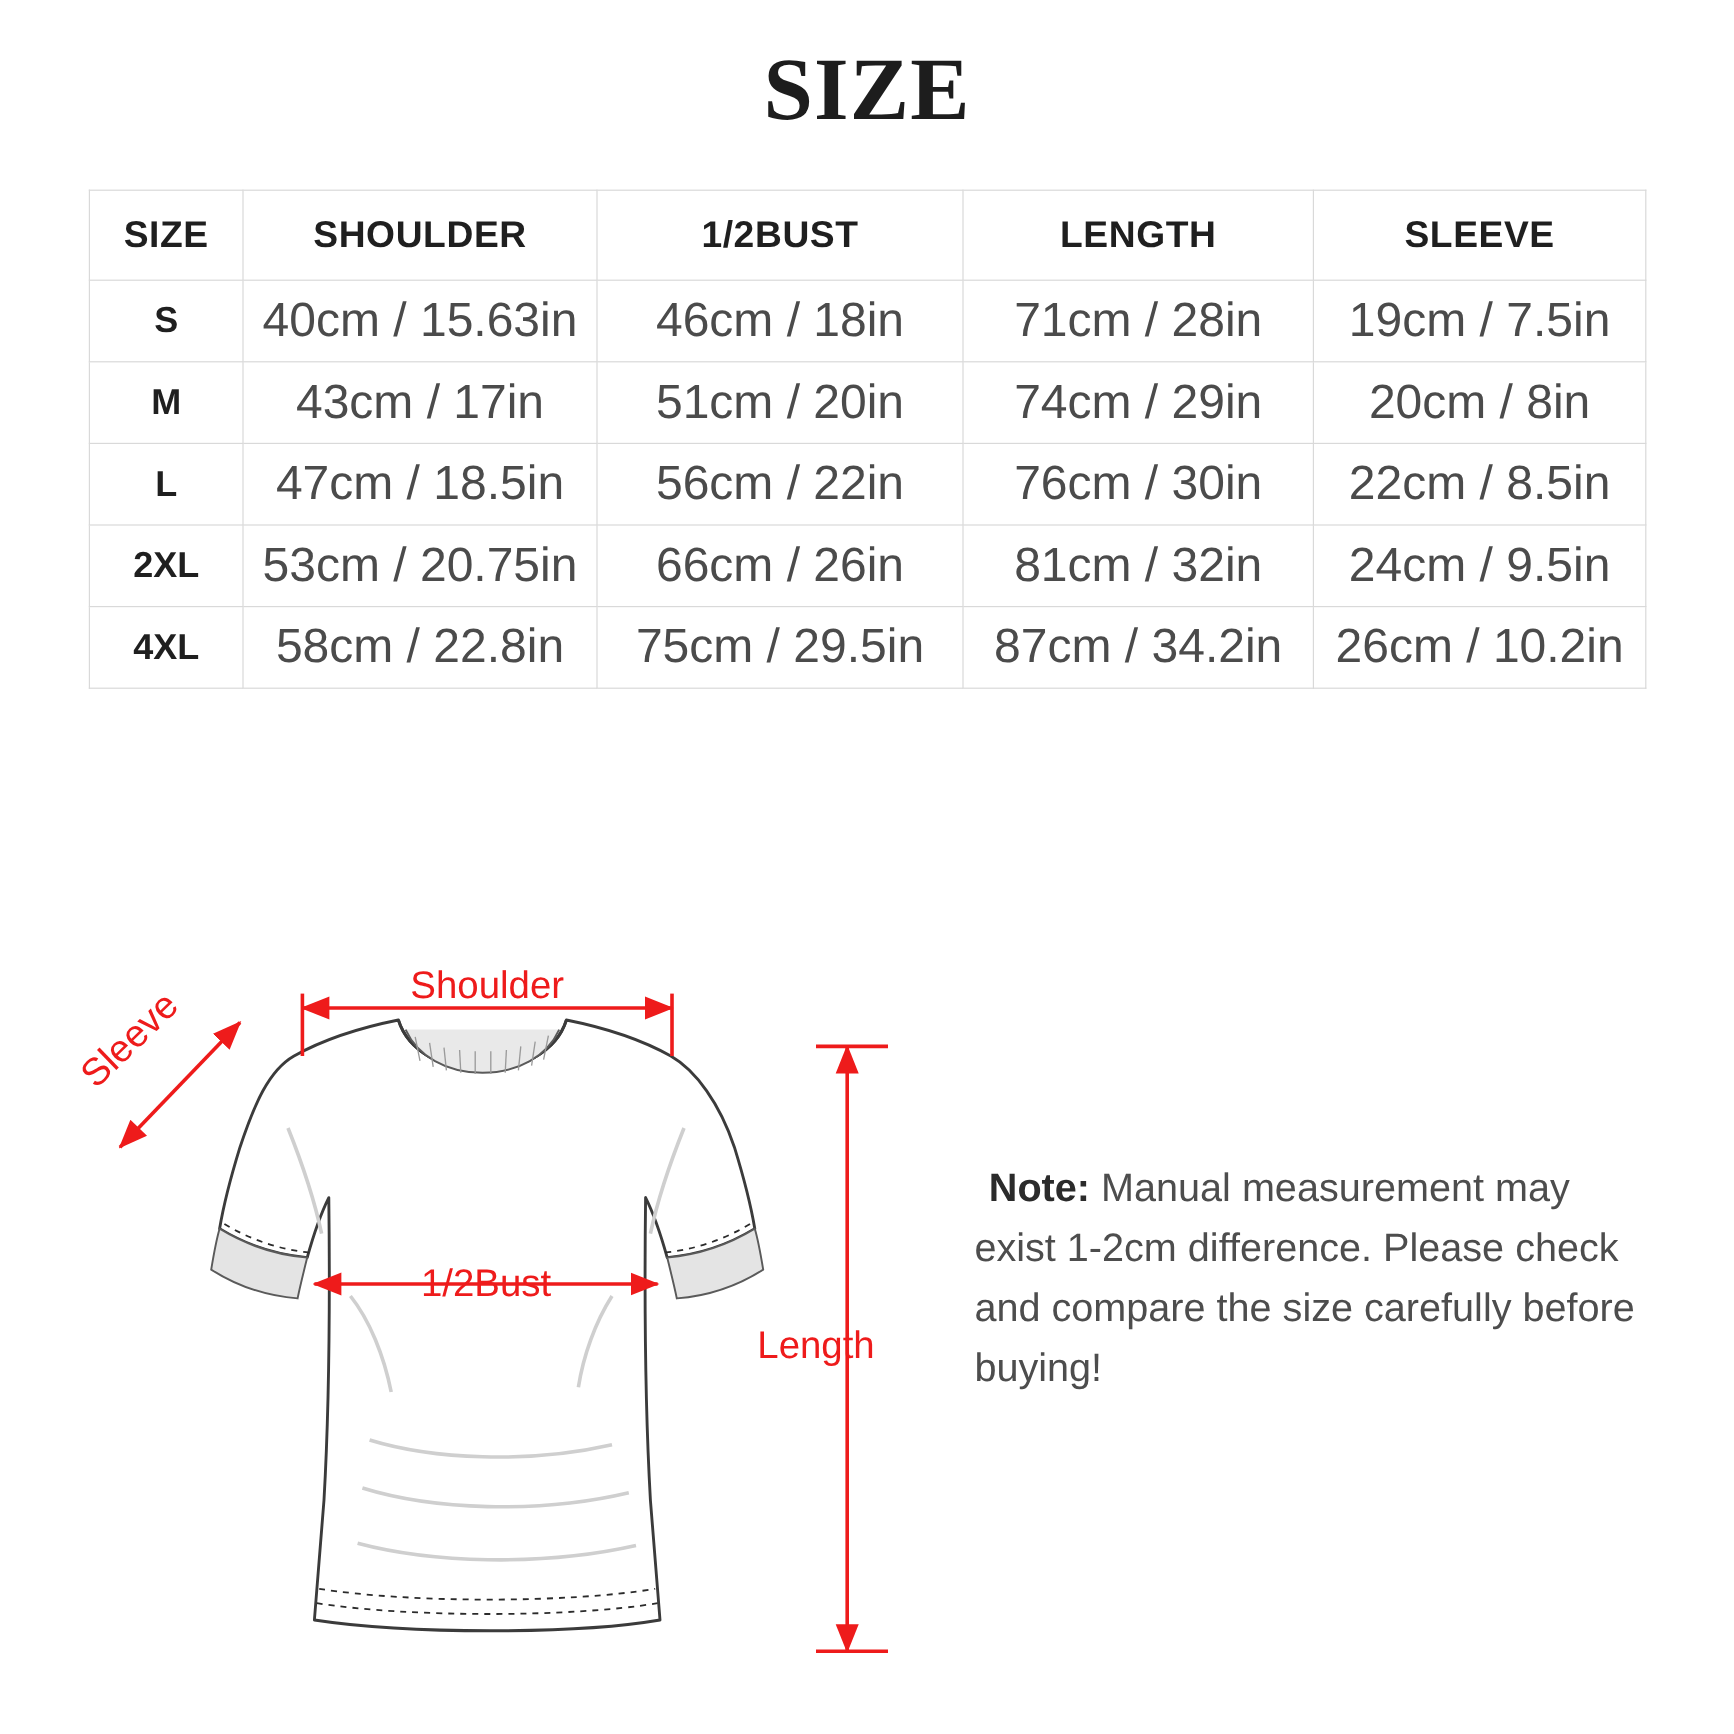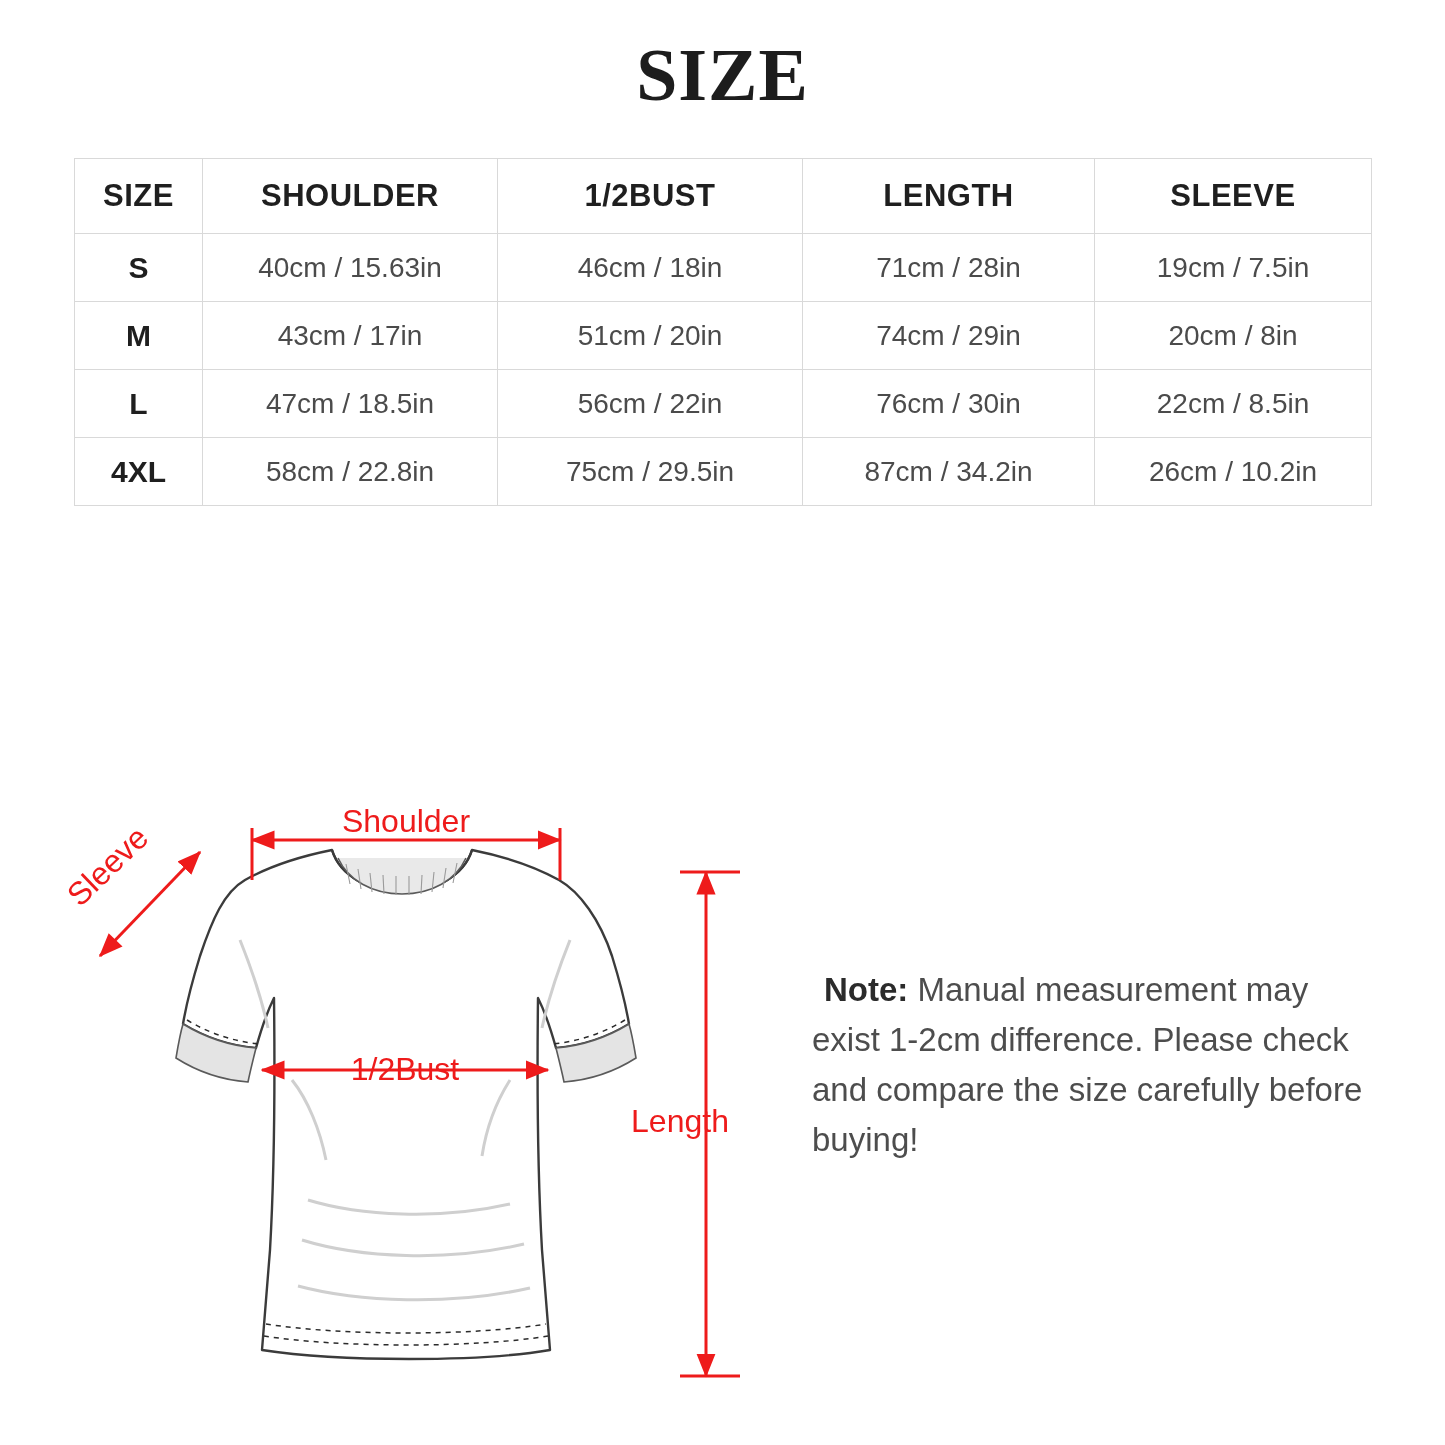--- a/index.html
+++ b/index.html
@@ -54,21 +54,21 @@
   }
   table.size-table th {
     height: 72px;
     font-size: 31px;
     font-weight: 700;
     color: #1f1f1f;
     letter-spacing: 0.5px;
   }
   table.size-table td {
     height: 65px;
-    font-size: 28px;
+    font-size: 40px;
     color: #4b4b4b;
   }
   table.size-table td.size-col {
     font-size: 30px;
     font-weight: 700;
     color: #1f1f1f;
   }
 
   
   .diagram {
@@ -133,20 +133,27 @@
         <td>51cm / 20in</td>
         <td>74cm / 29in</td>
         <td>20cm / 8in</td>
       </tr>
       <tr>
         <td class="size-col">L</td>
         <td>47cm / 18.5in</td>
         <td>56cm / 22in</td>
         <td>76cm / 30in</td>
         <td>22cm / 8.5in</td>
+      </tr>
+      <tr>
+        <td class="size-col">2XL</td>
+        <td>53cm / 20.75in</td>
+        <td>66cm / 26in</td>
+        <td>81cm / 32in</td>
+        <td>24cm / 9.5in</td>
       </tr>
       <tr>
         <td class="size-col">4XL</td>
         <td>58cm / 22.8in</td>
         <td>75cm / 29.5in</td>
         <td>87cm / 34.2in</td>
         <td>26cm / 10.2in</td>
       </tr>
     </tbody>
   </table>

